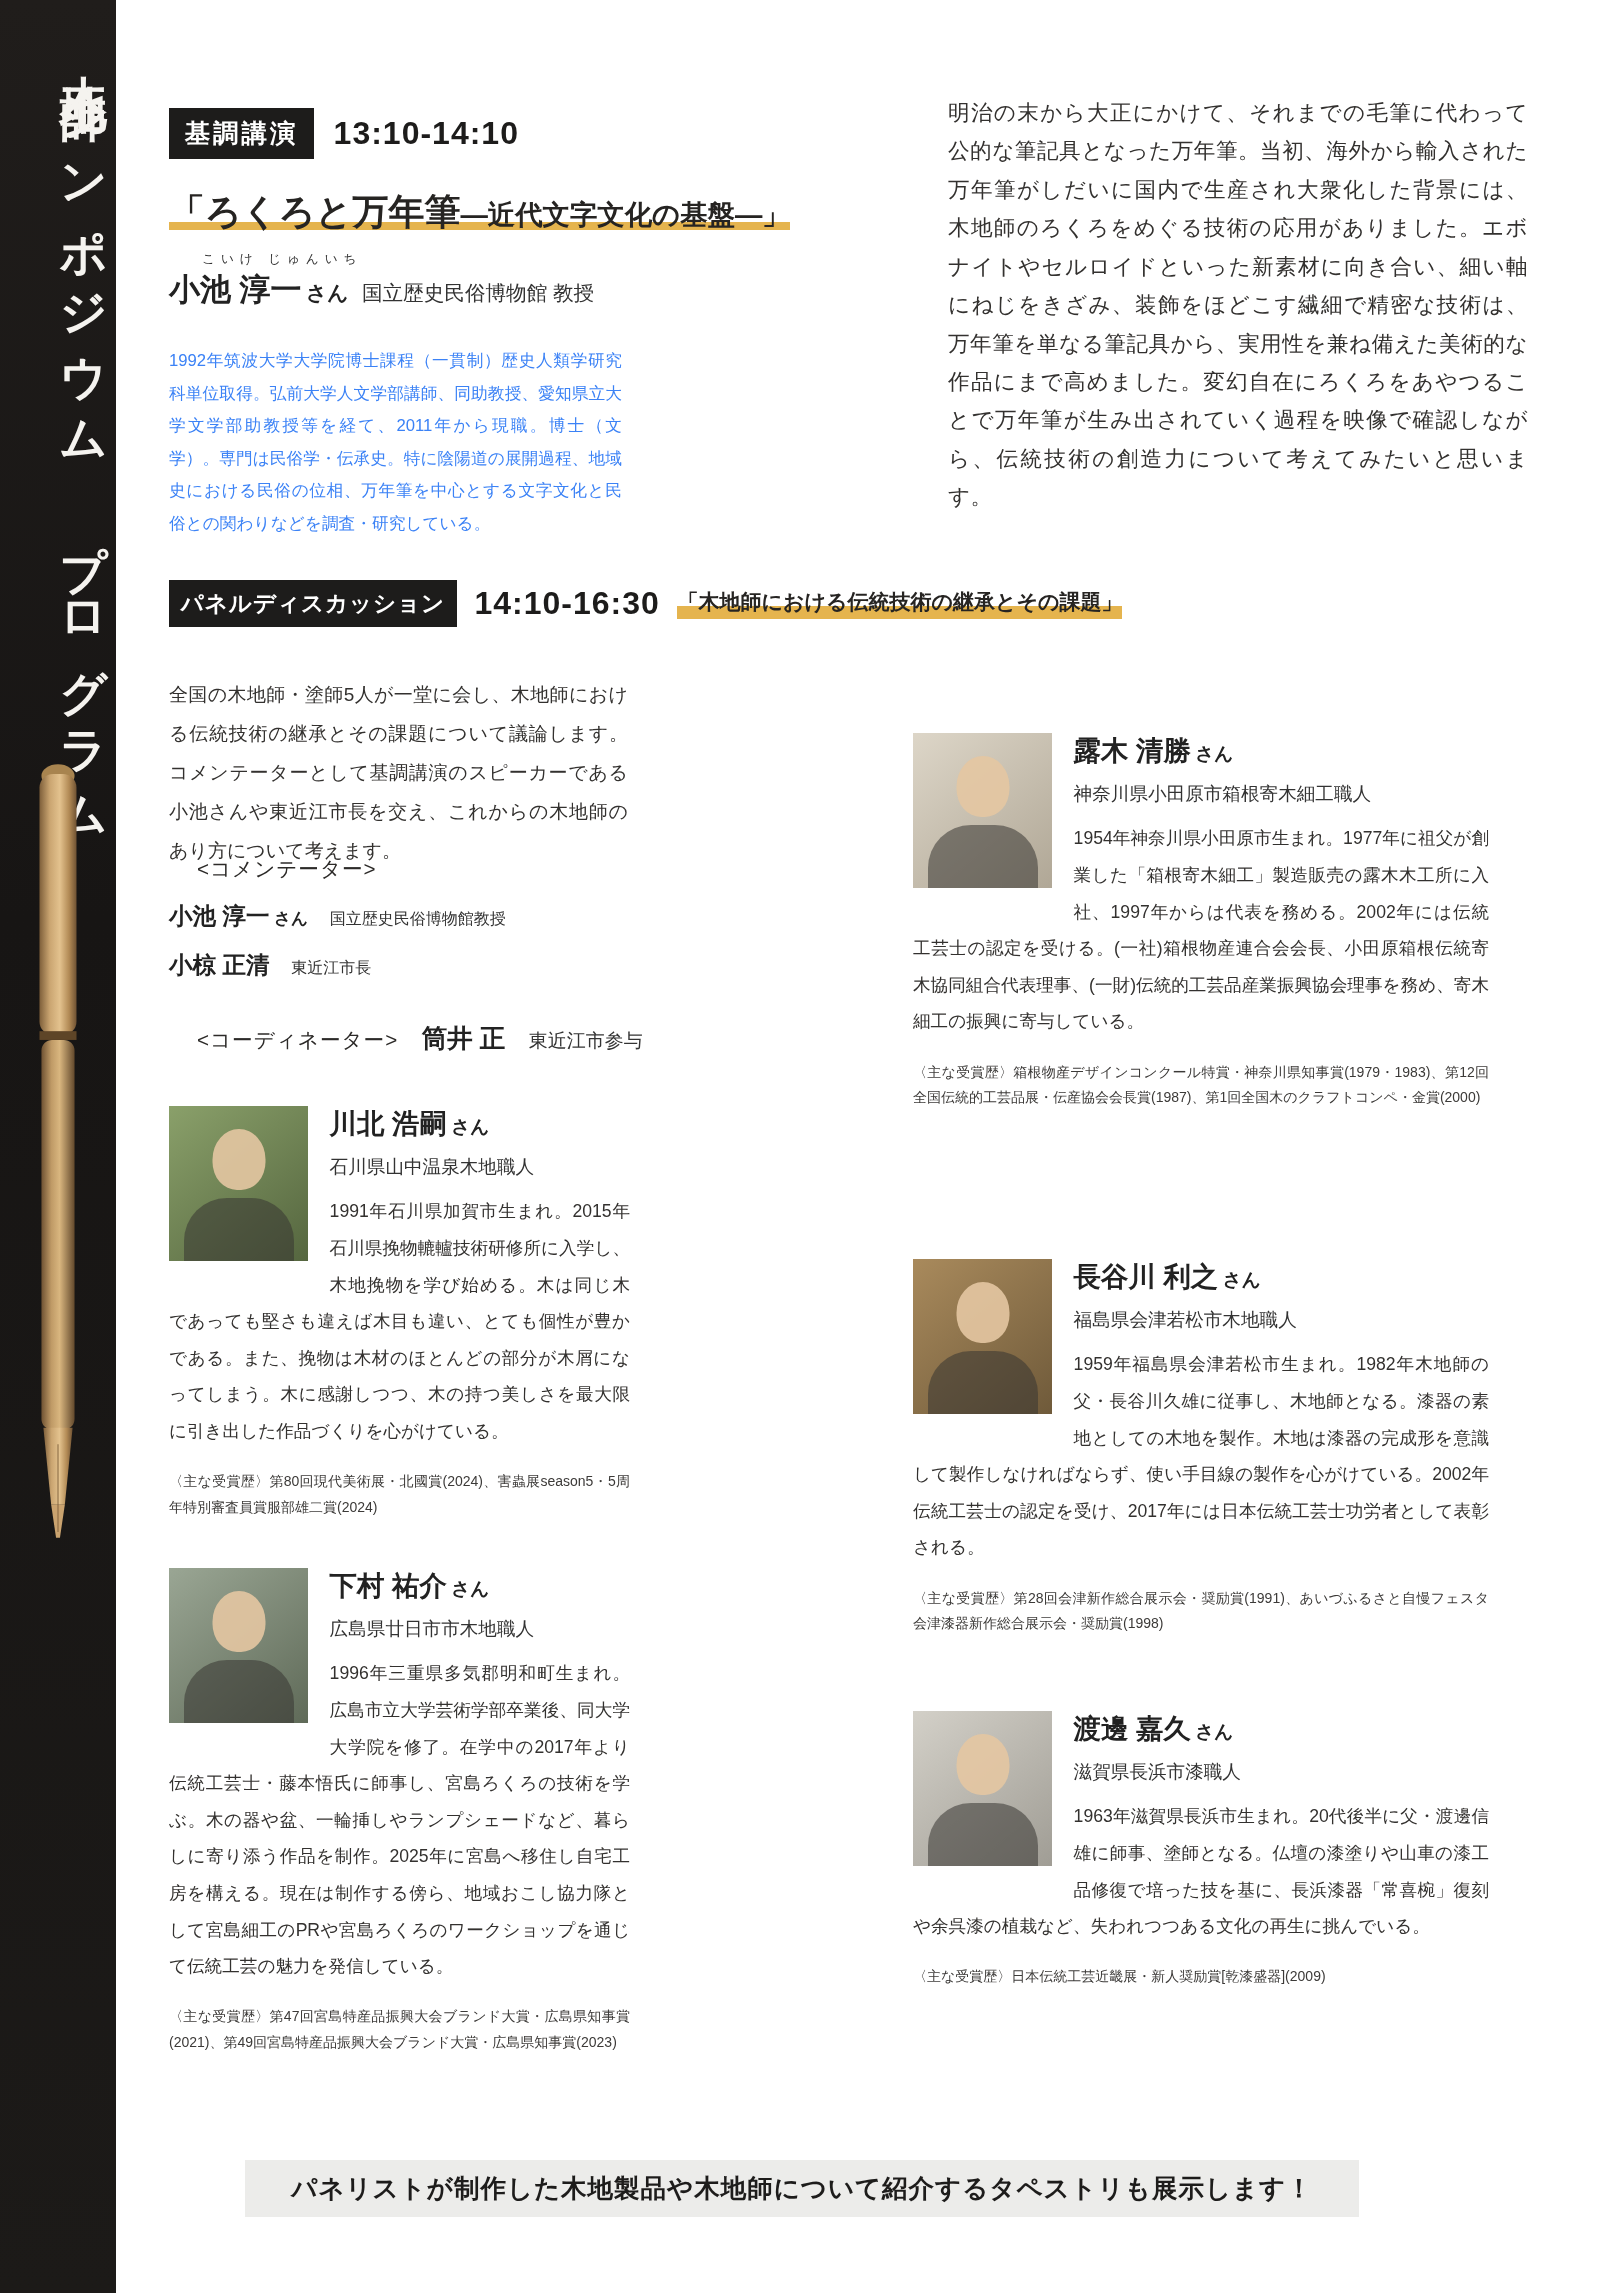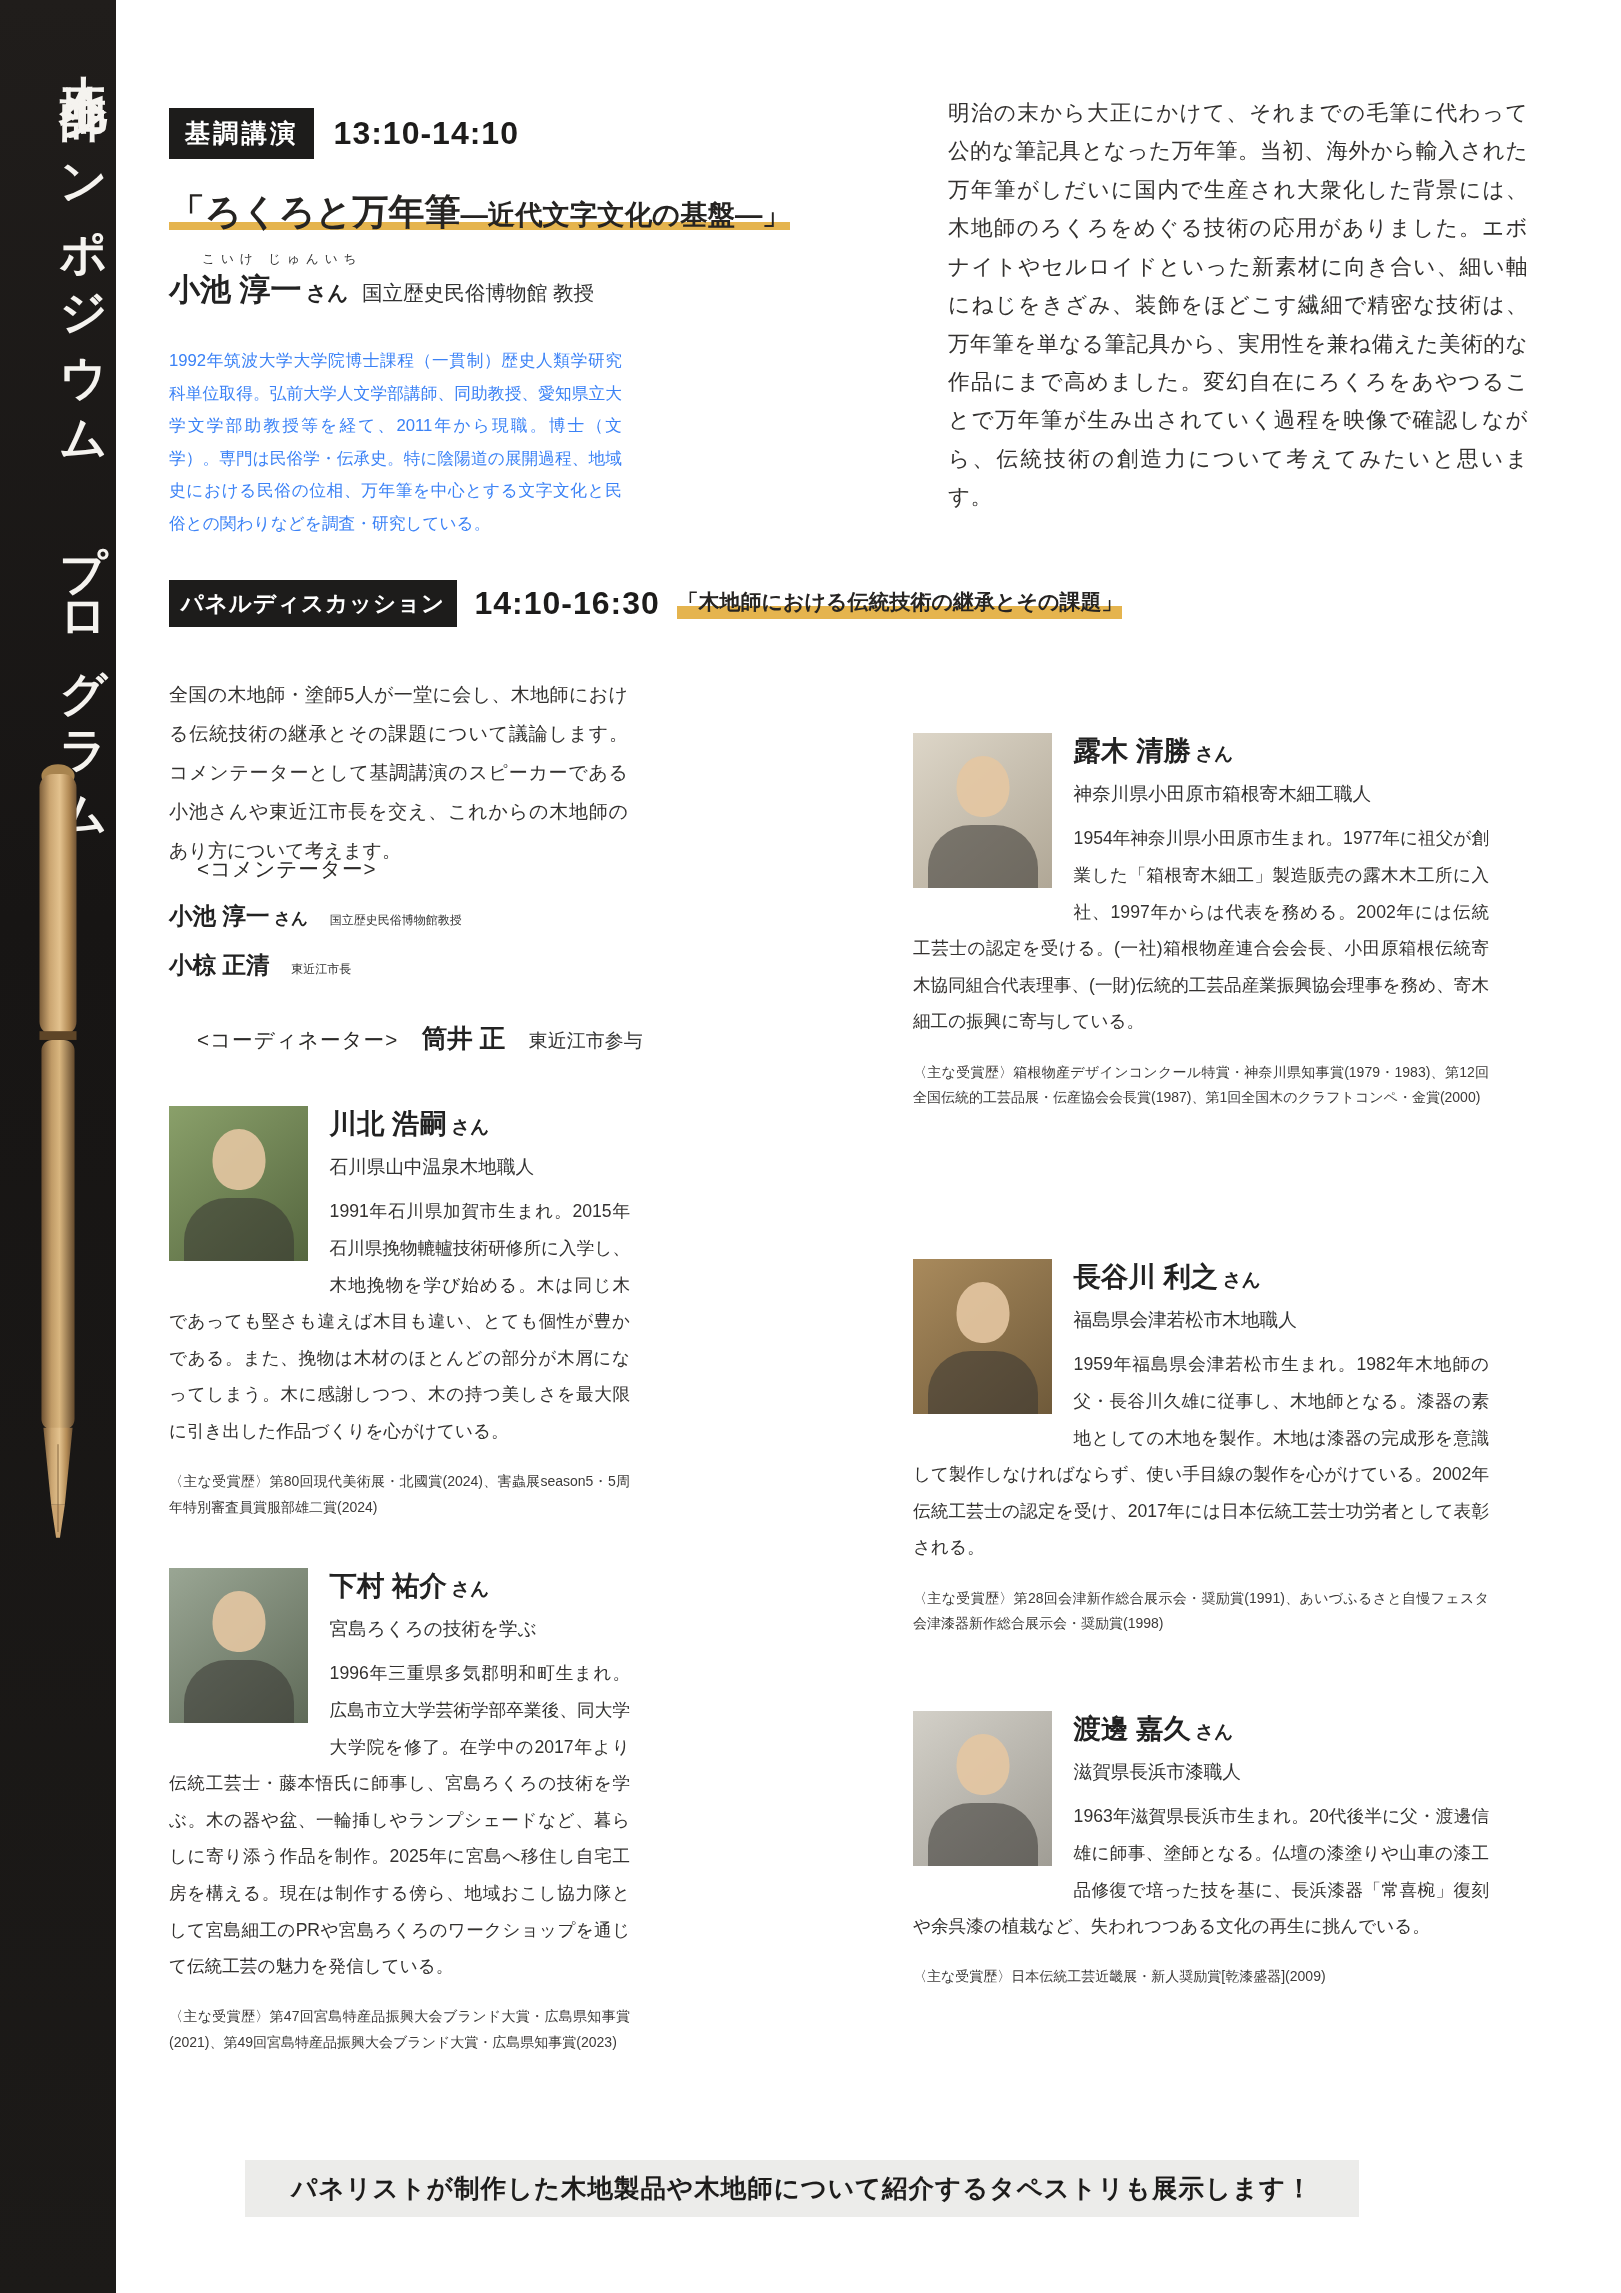--- a/index.html
+++ b/index.html
@@ -47,21 +47,21 @@
   .panel-intro{left:169px;top:676px;width:459px;font-size:19px;line-height:2.05;
     text-align:justify;color:#33312f;}
 
   .group-heading{font-size:20.6px;color:#2c2a28;letter-spacing:1px;margin-left:28px;}
   .commentators-heading{left:169px;top:855px;}
   .comm-row{display:flex;align-items:baseline;gap:21.6px;white-space:nowrap;}
   .comm-1{left:169px;top:900px;}
   .comm-2{left:169px;top:949px;}
   .comm-name{font-size:23.5px;font-weight:bold;color:#222;}
   .comm-hono{font-size:16.7px;font-weight:bold;color:#222;}
-  .comm-role{font-size:12px;color:#333;}
+  .comm-role{font-size:16px;color:#333;}
   .coord-row{left:169px;top:1021px;display:flex;align-items:baseline;gap:23.5px;white-space:nowrap;}
   .coord-name{font-size:25.5px;font-weight:bold;color:#222;}
   .coord-role{font-size:19px;color:#333;}
 
   
   .panelist{position:absolute;}
   .panelist.colL{width:461px;}
   .panelist.colR{width:576px;}
   .photo{float:left;width:139px;height:155px;margin:5.9px 21.6px 11.8px 0;position:relative;overflow:hidden;}
   .photo::before{content:"";position:absolute;width:53px;height:61px;left:50%;top:23.5px;
@@ -188,21 +188,21 @@
     <p class="p-bio">1991年石川県加賀市生まれ。2015年石川県挽物轆轤技術研修所に入学し、木地挽物を学び始める。木は同じ木であっても堅さも違えば木目も違い、とても個性が豊かである。また、挽物は木材のほとんどの部分が木屑になってしまう。木に感謝しつつ、木の持つ美しさを最大限に引き出した作品づくりを心がけている。</p>
     <p class="p-awards">〈主な受賞歴〉第80回現代美術展・北國賞(2024)、害蟲展season5・5周年特別審査員賞服部雄二賞(2024)</p>
   </div>
 
   <div class="panelist colL shimomura">
     <div class="photo photo-b"></div>
     <div class="p-name-row">
       <span class="p-name">下村 祐介</span>
       <span class="p-hono">さん</span>
     </div>
-    <div class="p-role">宮島ろくろの技術を学ぶ</div>
+    <div class="p-role">広島県廿日市市木地職人</div>
     <p class="p-bio">1996年三重県多気郡明和町生まれ。広島市立大学芸術学部卒業後、同大学大学院を修了。在学中の2017年より伝統工芸士・藤本悟氏に師事し、宮島ろくろの技術を学ぶ。木の器や盆、一輪挿しやランプシェードなど、暮らしに寄り添う作品を制作。2025年に宮島へ移住し自宅工房を構える。現在は制作する傍ら、地域おこし協力隊として宮島細工のPRや宮島ろくろのワークショップを通じて伝統工芸の魅力を発信している。</p>
     <p class="p-awards">〈主な受賞歴〉第47回宮島特産品振興大会ブランド大賞・広島県知事賞(2021)、第49回宮島特産品振興大会ブランド大賞・広島県知事賞(2023)</p>
   </div>
 
   <div class="panelist colR tsuyuki">
     <div class="photo photo-c"></div>
     <div class="p-name-row">
       <span class="p-name">露木 清勝</span>
       <span class="p-hono">さん</span>
     </div>

